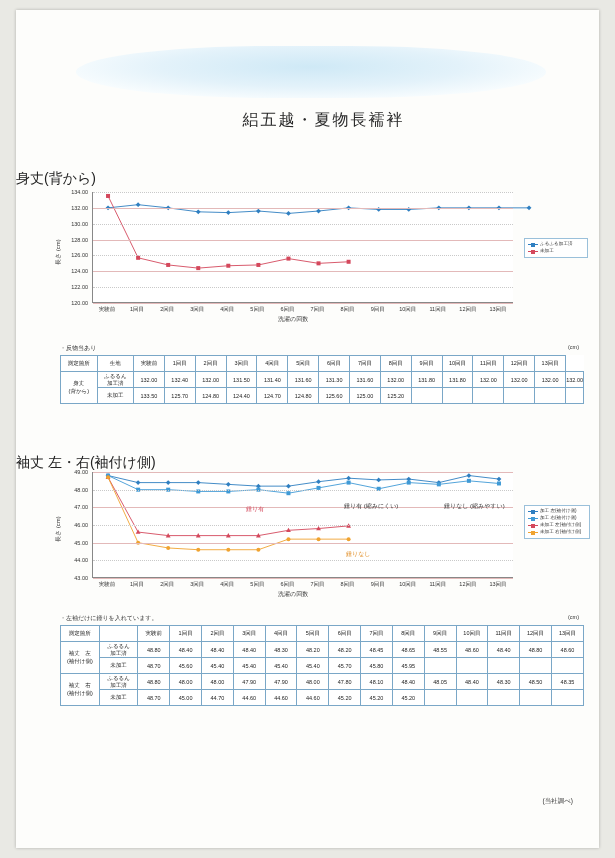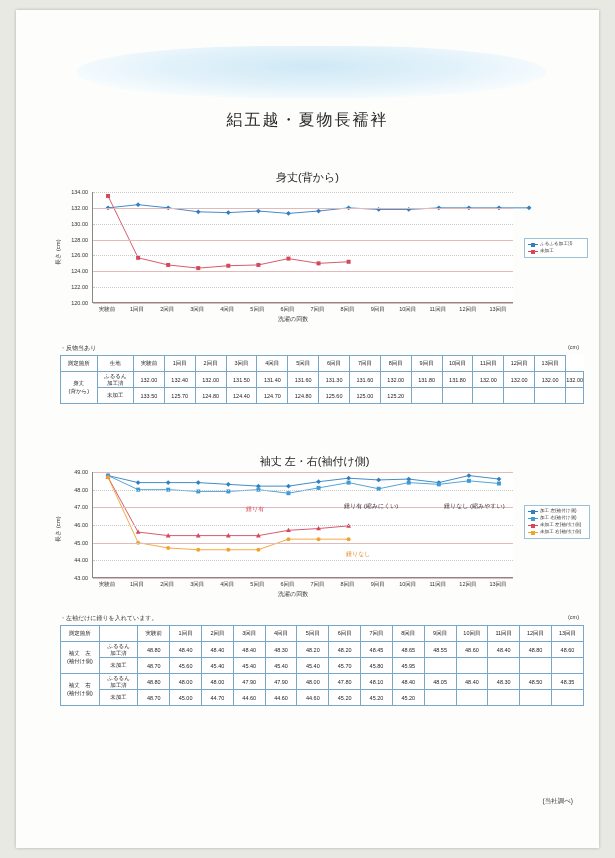--- a/index.html
+++ b/index.html
@@ -21,26 +21,26 @@
   .banner{
     position:absolute;left:60px;top:36px;width:470px;height:52px;
     background:radial-gradient(ellipse at 50% 40%, #cfe9f6 0%, #e3f2fa 45%, #f7fcfe 75%, #fdfdfb 100%);
     border-radius:50%/60%;
   }
   .banner-title{
     position:absolute;left:0;top:10px;width:470px;text-align:center;
     font-size:21px;font-weight:bold;color:#1a6fb5;letter-spacing:2px;
   }
   .subtitle{
-    position:absolute;left:0;top:100px;width:583px;text-align:center;
+    position:absolute;left:16px;top:100px;width:583px;text-align:center;
     font-size:16px;color:#2a2a2a;letter-spacing:2px;
   }
   
   .chart-title{
-    position:absolute;width:100%;text-align:center;font-size:11px;color:#222;
+    position:absolute;width:100%;text-align:left;font-size:14px;color:#222;
   }
   .plot{
     position:absolute;border-left:1px solid #888;border-bottom:1px solid #888;
     background:#fff;
   }
   .gridline{position:absolute;left:0;width:100%;height:0;border-top:1px dotted #c9c9c9;}
   .gridline.major{border-top:1px solid #e3b9b9;}
   .ylab{
     position:absolute;font-size:5.5px;color:#333;text-align:right;width:26px;
   }
@@ -223,21 +223,21 @@
           <td></td>
           <td></td>
           <td></td>
           <td></td>
           <td></td>
           <td></td>
         </tr>
       </tbody>
     </table>
 
-  <div class="chart-title" style="top:444px;margin-left:7px;">袖丈 左・右(袖付け側)</div>
+  <div class="chart-title" style="top:444px;">袖丈 左・右(袖付け側)</div>
   <div id="chart2-plot" class="plot" style="left:76px;top:462px;width:420px;height:105px;">
     <svg class="series" id="c2svg" width="420" height="105">
         <path d="M15.035714285714286 3.533333333333374 L45.10714285714286 10.600000000000023 L75.17857142857143 10.600000000000023 L105.25000000000001 10.600000000000023 L135.32142857142858 12.366666666666717 L165.39285714285714 14.133333333333283 L195.46428571428572 14.133333333333283 L225.53571428571428 9.716666666666626 L255.60714285714286 6.1833333333333655 L285.67857142857144 7.95000000000006 L315.75 7.0666666666666345 L345.82142857142856 10.600000000000023 L375.89285714285717 3.533333333333374 L405.9642857142857 7.0666666666666345" fill="none" stroke="#2f7fc1" stroke-width="0.9"></path>
         <polygon points="15.035714285714286,1.1333333333333742 17.435714285714287,3.533333333333374 15.035714285714286,5.933333333333374 12.635714285714286,3.533333333333374" fill="#2f7fc1"></polygon>
         <polygon points="45.10714285714286,8.200000000000022 47.50714285714286,10.600000000000023 45.10714285714286,13.000000000000023 42.70714285714286,10.600000000000023" fill="#2f7fc1"></polygon>
         <polygon points="75.17857142857143,8.200000000000022 77.57857142857144,10.600000000000023 75.17857142857143,13.000000000000023 72.77857142857142,10.600000000000023" fill="#2f7fc1"></polygon>
         <polygon points="105.25000000000001,8.200000000000022 107.65000000000002,10.600000000000023 105.25000000000001,13.000000000000023 102.85000000000001,10.600000000000023" fill="#2f7fc1"></polygon>
         <polygon points="135.32142857142858,9.966666666666717 137.7214285714286,12.366666666666717 135.32142857142858,14.766666666666717 132.92142857142858,12.366666666666717" fill="#2f7fc1"></polygon>
         <polygon points="165.39285714285714,11.733333333333283 167.79285714285714,14.133333333333283 165.39285714285714,16.53333333333328 162.99285714285713,14.133333333333283" fill="#2f7fc1"></polygon>
         <polygon points="195.46428571428572,11.733333333333283 197.86428571428573,14.133333333333283 195.46428571428572,16.53333333333328 193.06428571428572,14.133333333333283" fill="#2f7fc1"></polygon>

